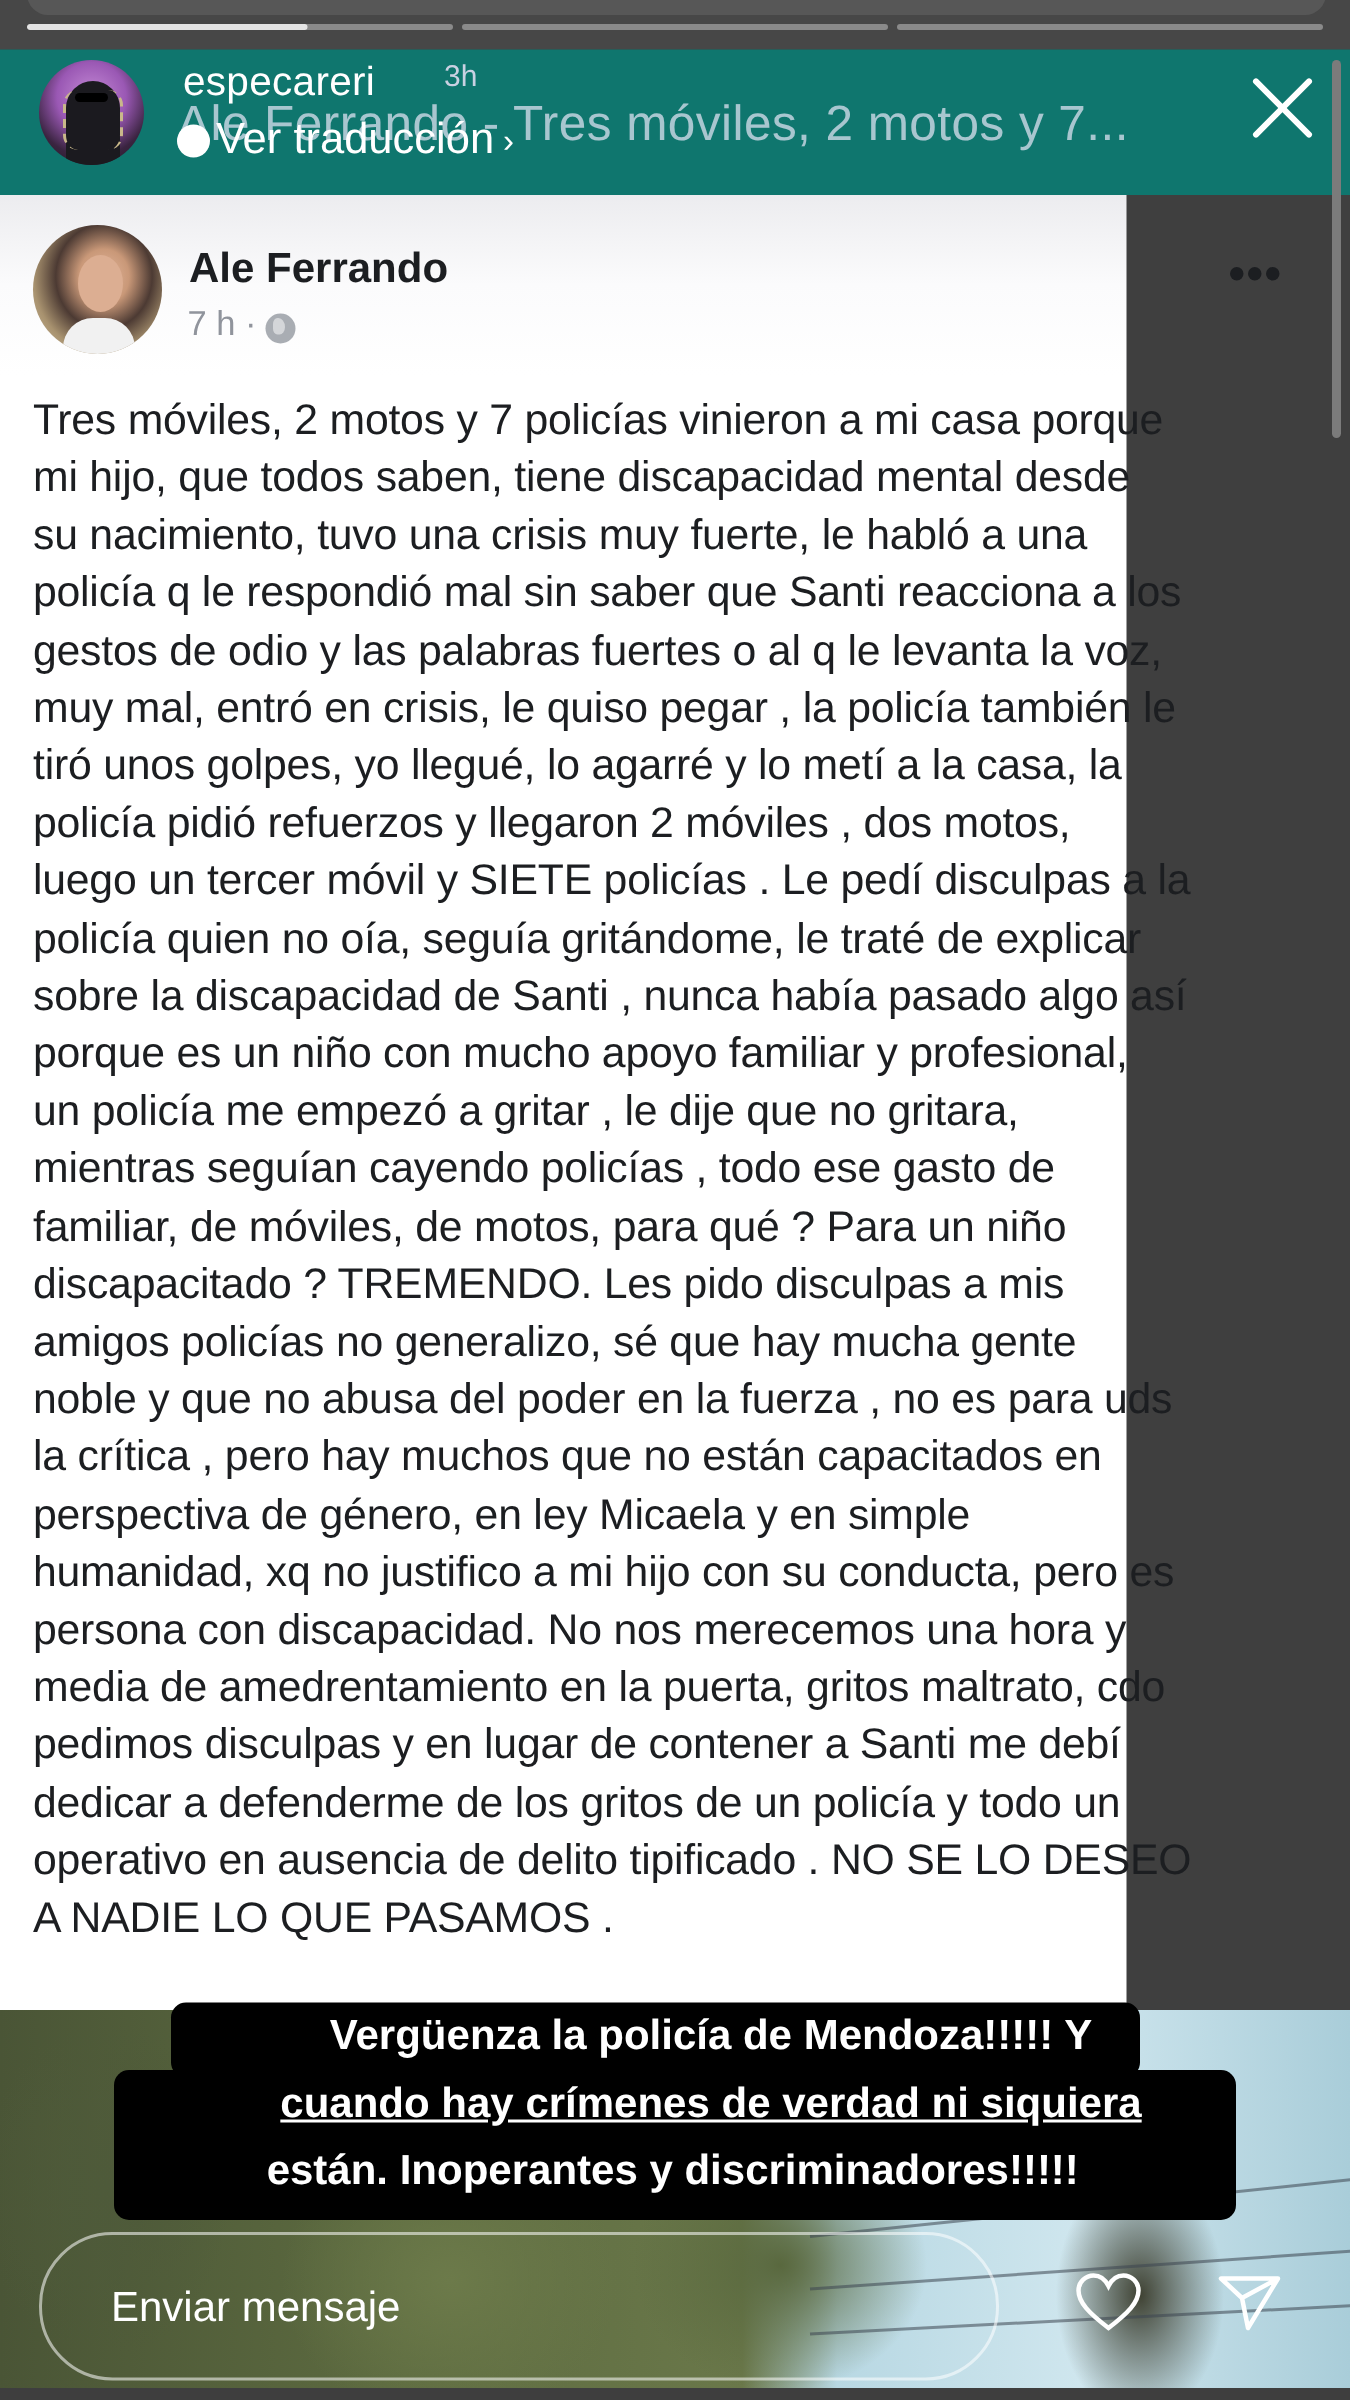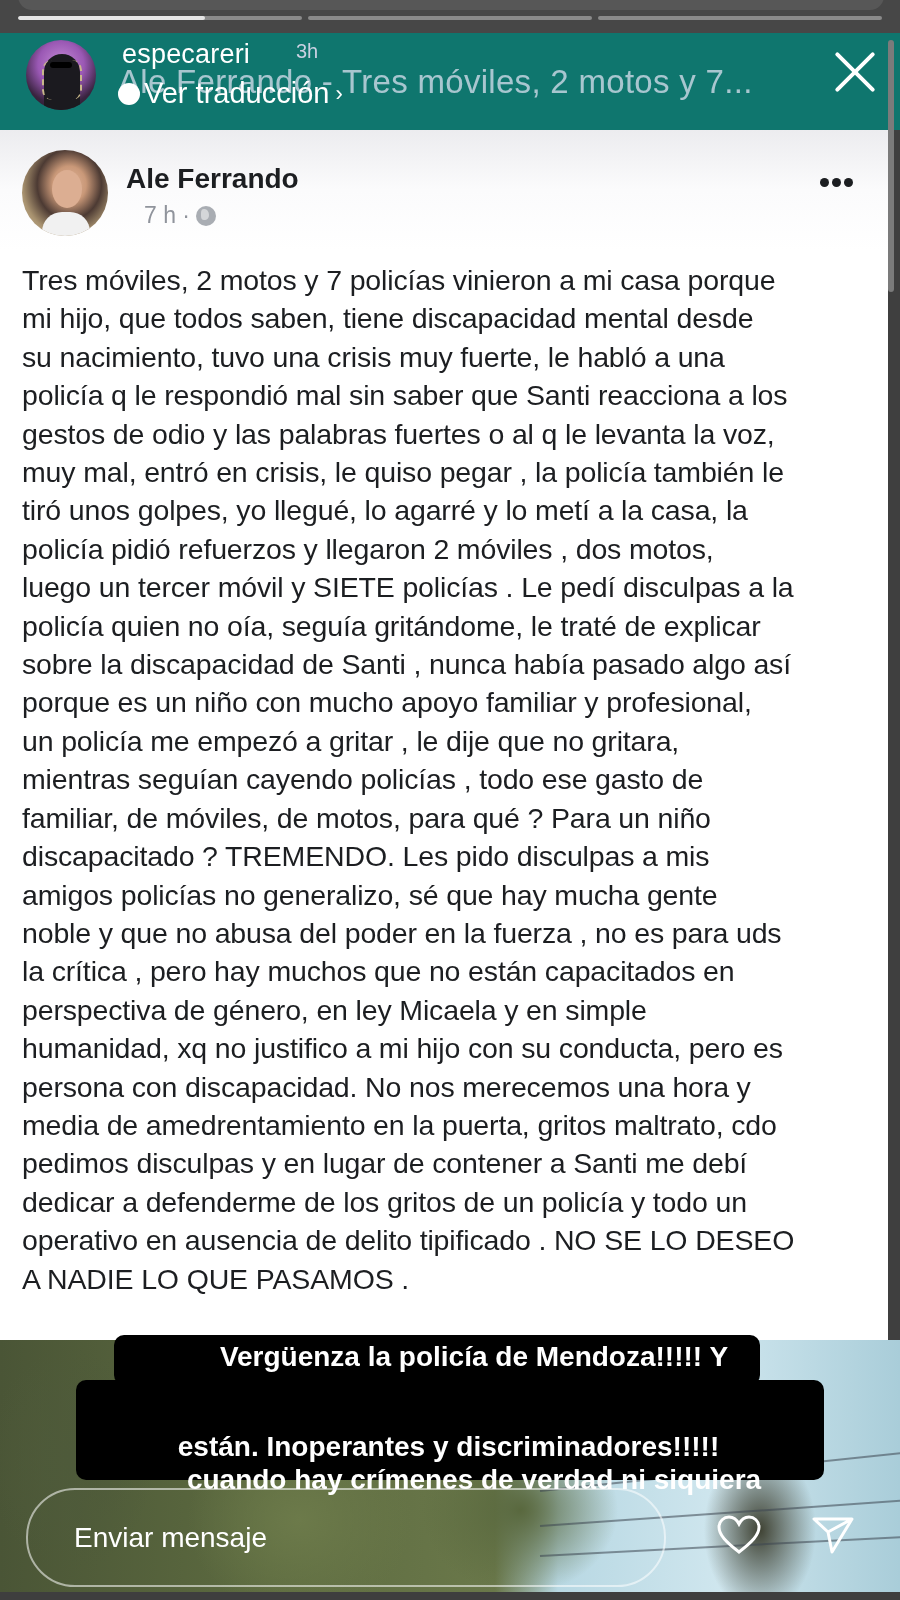--- a/index.html
+++ b/index.html
@@ -26,29 +26,29 @@
     .translate-row { position: absolute; left: 118px; top: 44px; display: flex; align-items: center; }
     .translate-bubble { width: 22px; height: 22px; border-radius: 50%; background: #ffffff; margin-right: 4px; }
     .translate-text { color: #ffffff; font-size: 29px; }
     .translate-chev { color: #ffffff; font-size: 22px; margin-left: 6px; }
     .close-btn { position: absolute; left: 832px; top: 16px; width: 46px; height: 46px; cursor: pointer; }
     .close-btn::before, .close-btn::after { content: ""; position: absolute; left: 21px; top: -4px; width: 4px; height: 54px; background: #fff; border-radius: 2px; }
     .close-btn::before { transform: rotate(45deg); }
     .close-btn::after { transform: rotate(-45deg); }
 
     
-    .post { position: absolute; left: 0; top: 130px; width: 888px; height: 1210px;
+    .post { position: absolute; left: 0; top: 130px; width: 751px; height: 1210px;
       background: linear-gradient(#ececef 0px, #fbfbfc 60px, #ffffff 120px); }
     .scrollbar { position: absolute; left: 888px; top: 40px; width: 6px; height: 252px; background: #7b7b7b; border-radius: 3px; z-index: 5; }
     .author-avatar { position: absolute; left: 22px; top: 20px; width: 86px; height: 86px; border-radius: 50%;
       background: radial-gradient(ellipse at 55% 40%, #e3b79c 0%, #c99878 25%, #4c3a33 48%, #a8926f 70%, #d6c7a9 100%); overflow: hidden; }
     .author-avatar .face { position: absolute; left: 30px; top: 20px; width: 30px; height: 38px; border-radius: 50%; background: #dcae92; }
     .author-avatar .shirt { position: absolute; left: 20px; top: 62px; width: 48px; height: 30px; border-radius: 20px 20px 0 0; background: #f1f1f1; }
     .author-name { position: absolute; left: 126px; top: 33px; font-size: 28px; font-weight: bold; color: #1c1e21; }
-    .post-meta { position: absolute; left: 144px; top: 72px; font-size: 23px; color: #90949c; display: flex; align-items: center; }
+    .post-meta { position: absolute; left: 125px; top: 72px; font-size: 23px; color: #90949c; display: flex; align-items: flex-end; }
     .globe-icon { display: inline-block; width: 20px; height: 20px; border-radius: 50%; background: #a9adb3; margin-left: 6px; position: relative; }
     .globe-icon::after { content: ""; position: absolute; left: 5px; top: 3px; width: 8px; height: 11px; background: #d4d6d9; border-radius: 40% 60% 50% 40%; }
     .more-btn { position: absolute; left: 820px; top: 48px; display: flex; gap: 3px; cursor: pointer; }
     .more-btn span { width: 9px; height: 9px; border-radius: 50%; background: #1c1e21; }
     .post-text { position: absolute; left: 22px; top: 131px; width: 850px; font-size: 28.5px; line-height: 38.4px; color: #1c1e21; letter-spacing: -0.15px; }
     .post-text .line { display: block; white-space: nowrap; }
 
     
     .story-image { position: absolute; left: 0; top: 1340px; width: 900px; height: 252px;
       background:
@@ -148,21 +148,21 @@
 
 <div class="story-image">
   <div class="wire" style="left:540px; top:150px; width:380px; transform:rotate(-6deg);"></div>
   <div class="wire" style="left:540px; top:185px; width:380px; transform:rotate(-4deg);"></div>
   <div class="wire" style="left:540px; top:215px; width:380px; transform:rotate(-3deg);"></div>
 </div>
 
 <div class="caption-box" style="left:114px; top:1335px; width:646px; height:50px;"></div>
 <div class="caption-box" style="left:76px; top:1380px; width:748px; height:100px;"></div>
 <div class="caption-line" style="left:114px; top:1341px; width:720px;">Vergüenza la policía de Mendoza!!!!! Y</div>
-<div class="caption-line" style="left:76px; top:1464px; width:796px;">cuando hay crímenes de verdad ni siquiera</div>
+<div class="caption-line" style="left:76px; top:1386px; width:796px;text-decoration:underline;">cuando hay crímenes de verdad ni siquiera</div>
 <div class="caption-line" style="left:76px; top:1431px; width:702px;padding-left:43px;">están. Inoperantes y discriminadores!!!!!</div>
 
 <div class="message-input">
   <span class="message-placeholder">Enviar mensaje</span>
 </div>
 <svg class="heart-icon" viewBox="0 0 46 42">
   <path d="M23 38 C 10 28, 3 21, 3 13 C 3 7, 8 3, 13 3 C 18 3, 21 6, 23 10 C 25 6, 28 3, 33 3 C 38 3, 43 7, 43 13 C 43 21, 36 28, 23 38 Z" fill="none" stroke="#ffffff" stroke-width="3"></path>
 </svg>
 <svg class="send-icon" viewBox="0 0 46 42">
   <path d="M4 5 L42 5 L22 38 L18 18 Z M18 18 L42 5" fill="none" stroke="#ffffff" stroke-width="3" stroke-linejoin="round"></path>

